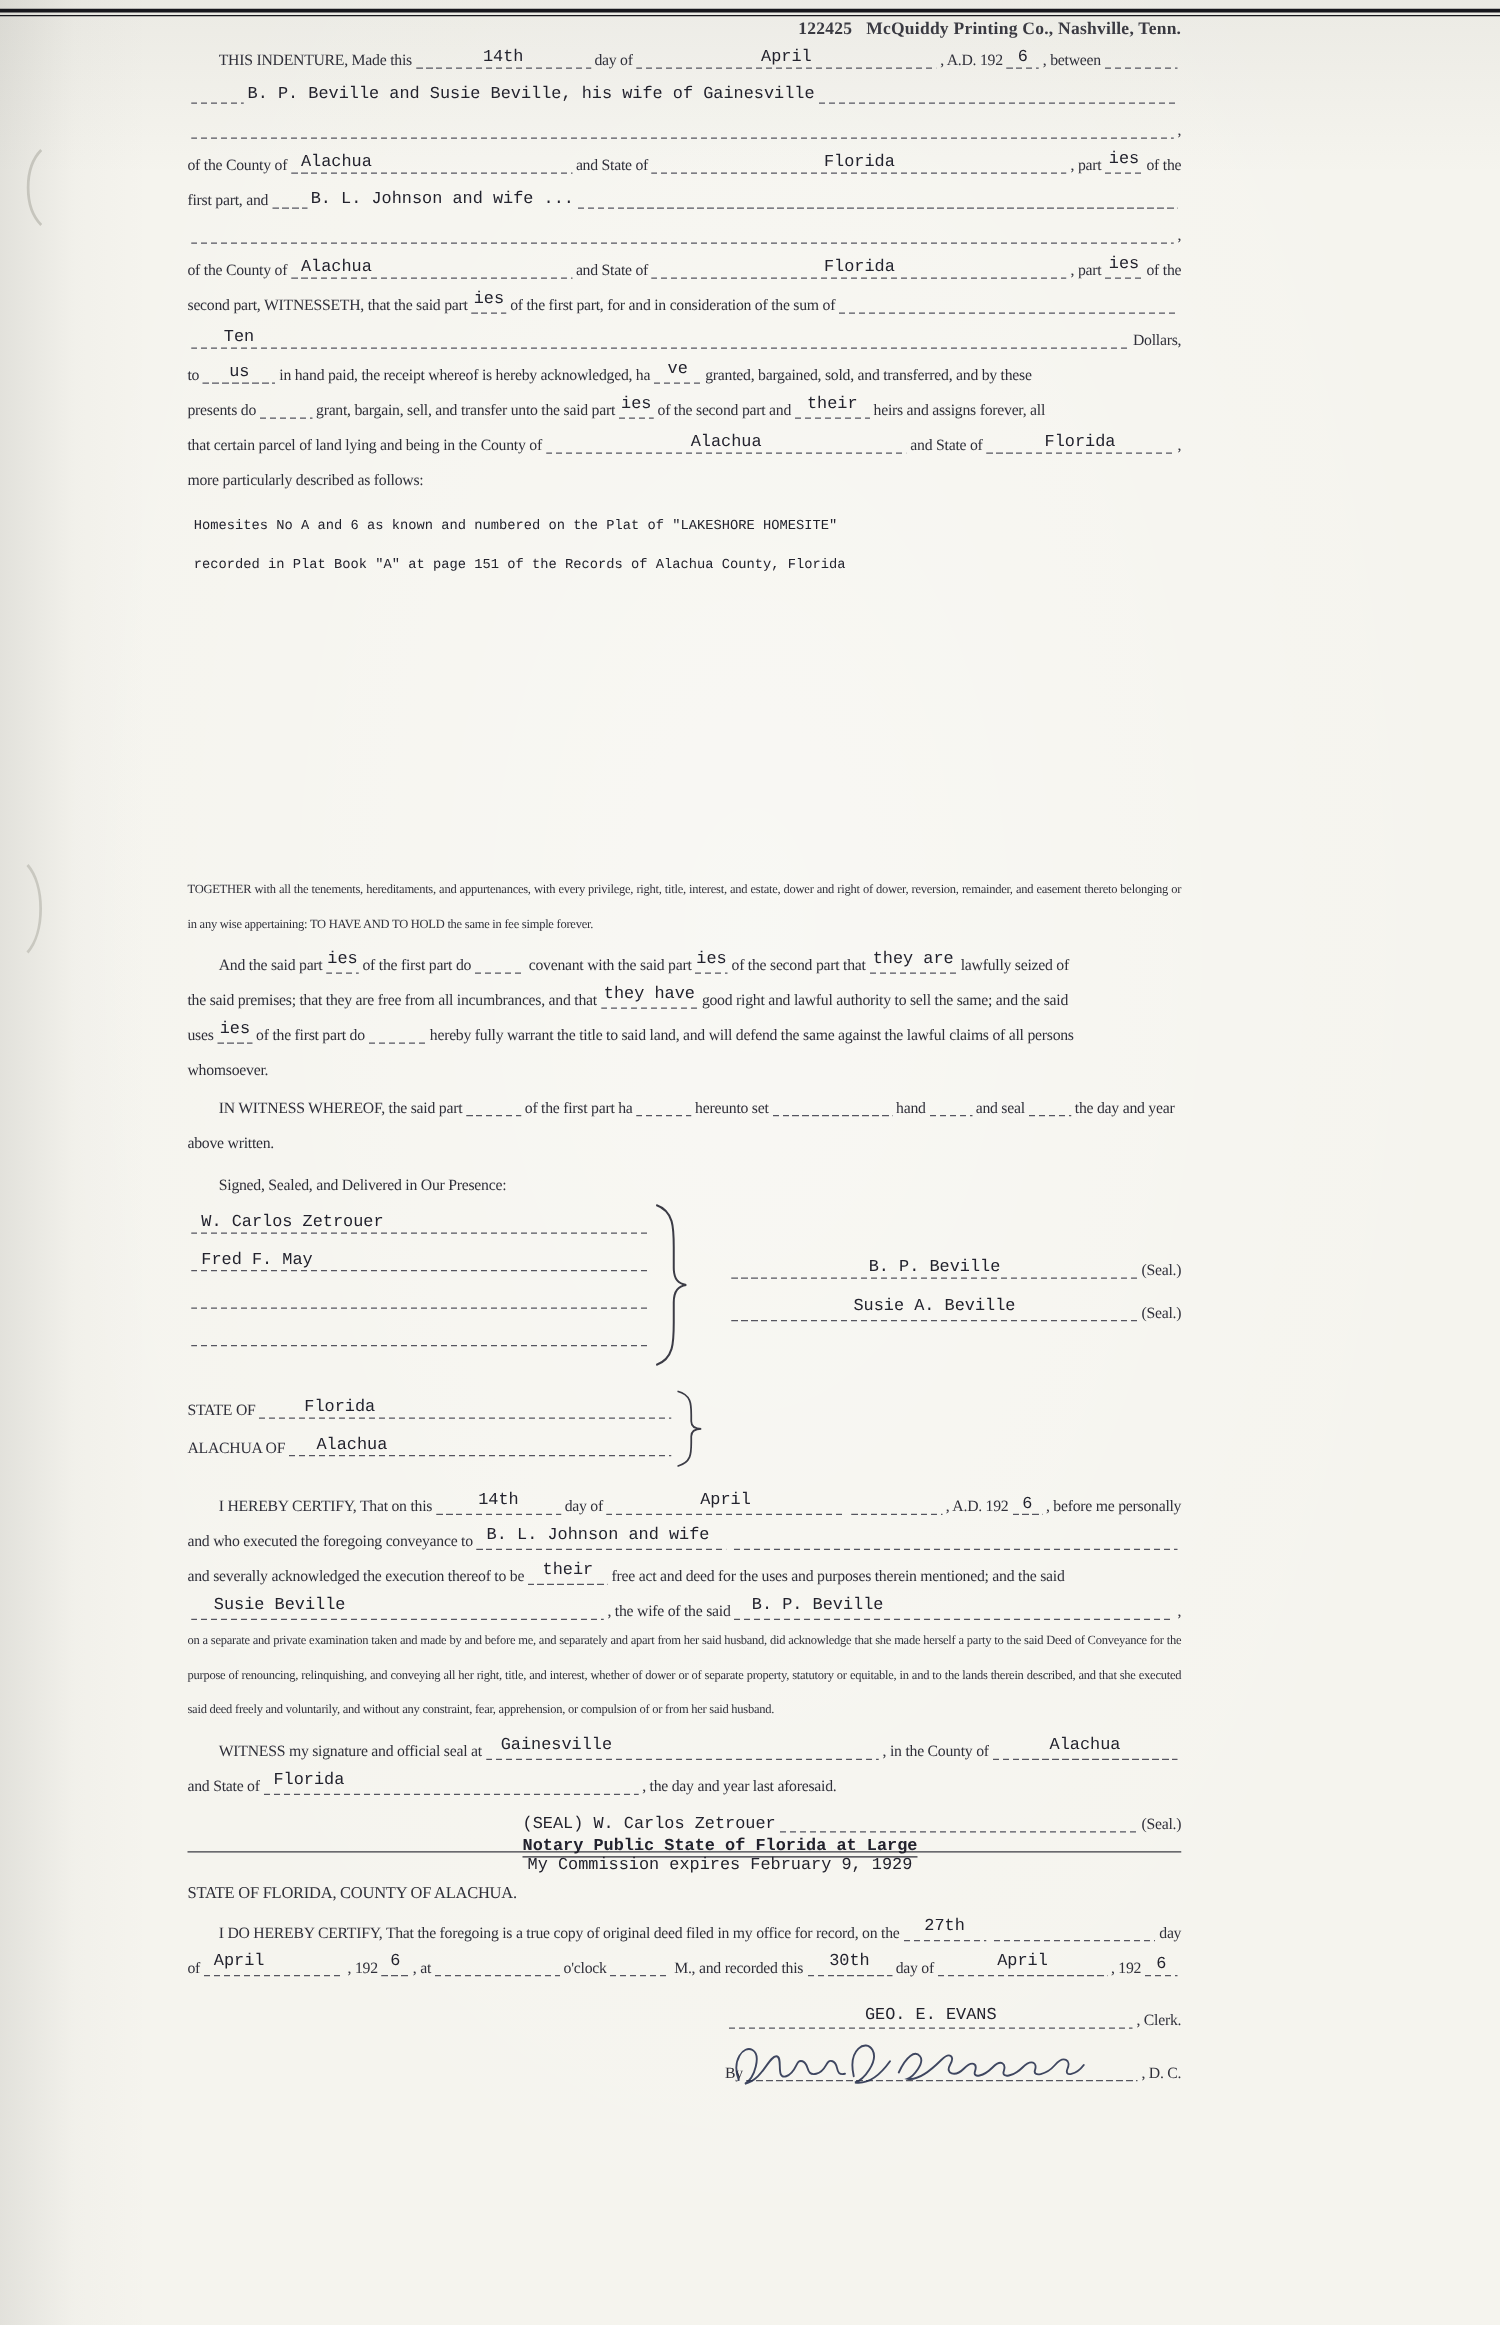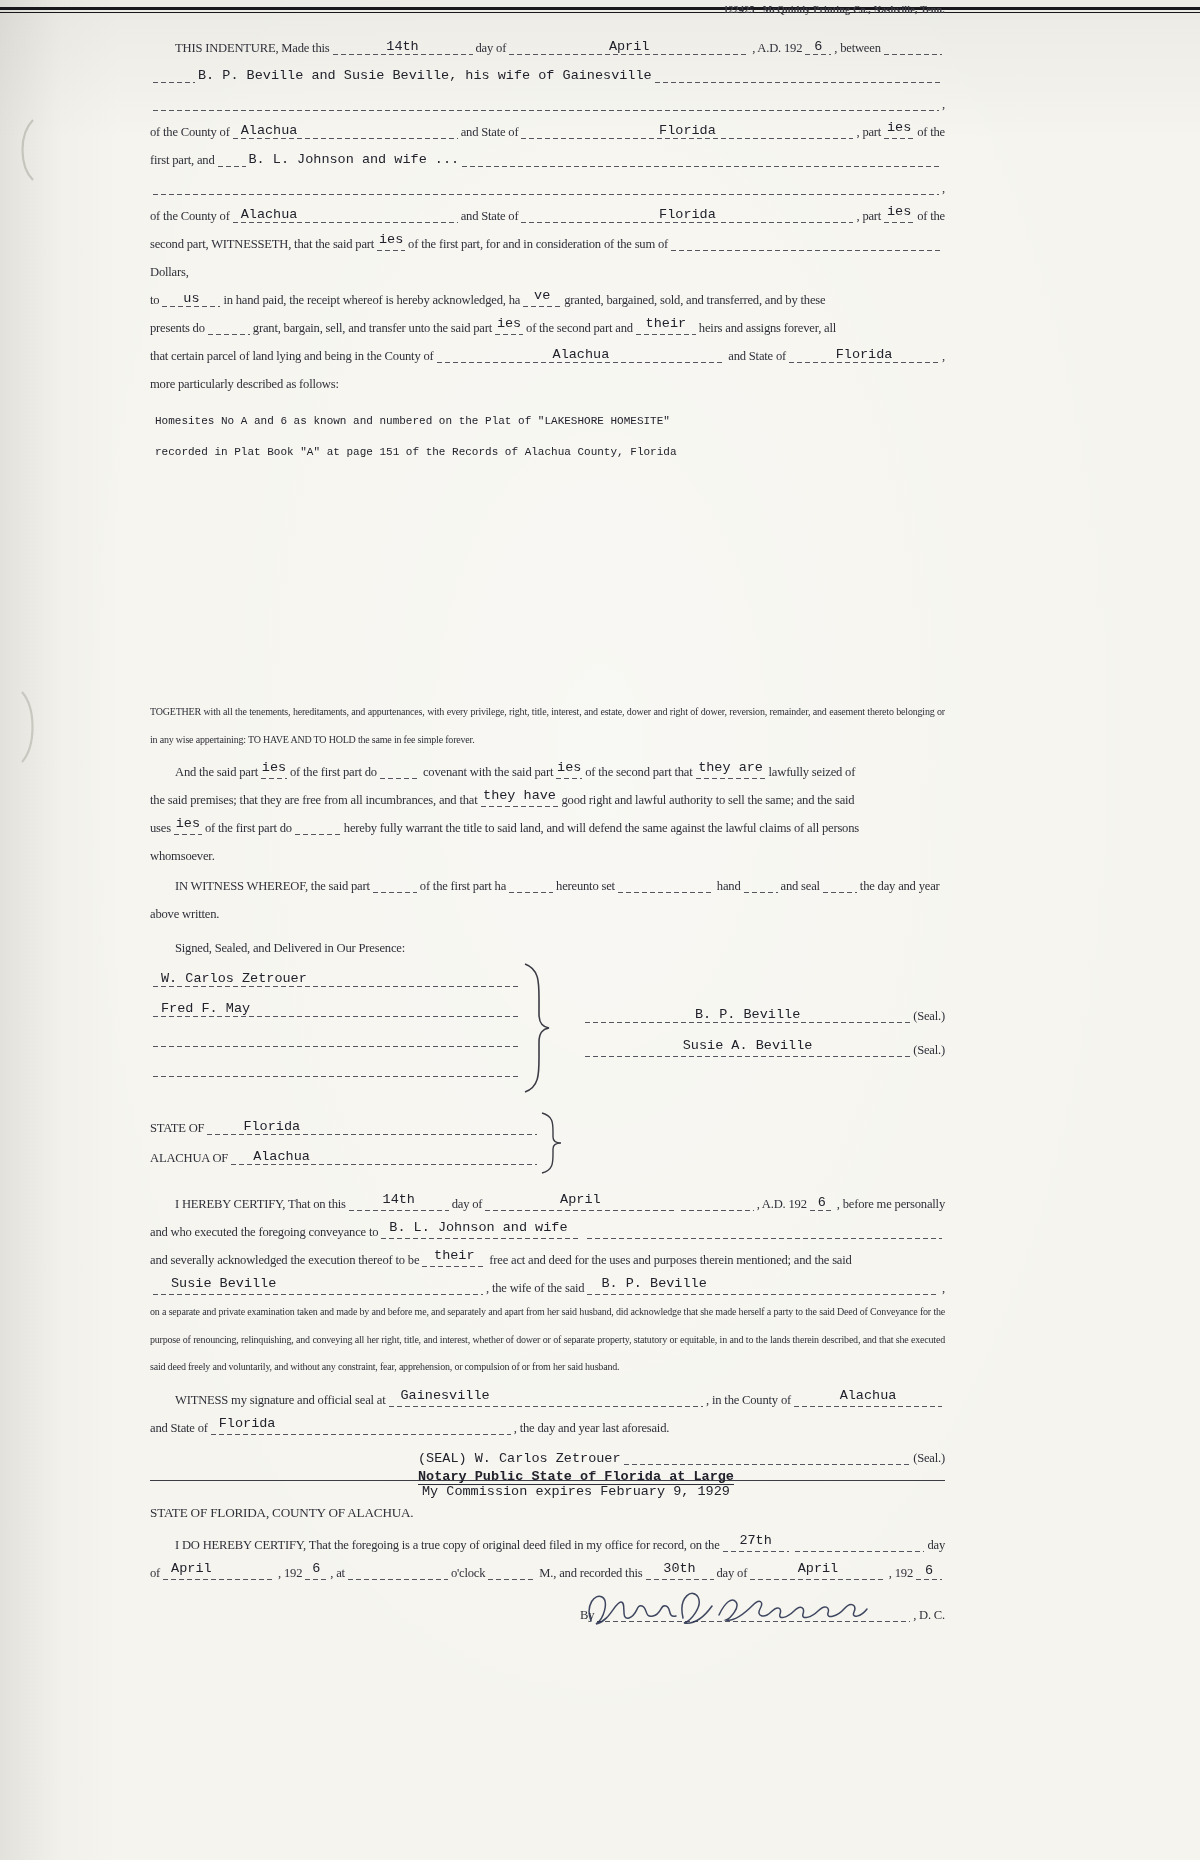--- a/index.html
+++ b/index.html
@@ -20,22 +20,22 @@
     overflow: hidden;
   }
 
   .topbar {
     position: absolute; top: 7px; left: 0; width: 100%;
     height: 6px;
     border-top: 3px solid #17171c;
     border-bottom: 1px solid #17171c;
   }
   .printer-line {
-    position: absolute; top: 4px; right: 255px;
-    font-size: 10px; font-weight: bold; letter-spacing: 0.2px;
+    position: absolute; top: 16px; right: 255px;
+    font-size: 14px; font-weight: bold; letter-spacing: 0.2px;
     color: #3a3a42; white-space: pre;
   }
 
   .content { position: absolute; left: 150px; top: 30px; width: 795px; }
 
   .ln { display: flex; align-items: flex-end; height: 28px; min-width: 0; }
   .p  { font-size: 12.6px; letter-spacing: -0.2px; line-height: 1;
         padding-bottom: 3px; white-space: pre; flex: 0 0 auto; color: #30303a; }
   .t  { font-family: "Liberation Mono", "DejaVu Sans Mono", monospace;
         font-size: 13.5px; color: #22222d; white-space: pre; }
@@ -173,20 +173,23 @@
     <div class="ln">
       <span class="p">second part, WITNESSETH, that the said part</span>
       <span class="fill c ns" style="width:28px">
           <span class="t" style="bottom:4px">ies</span>
         </span>
       <span class="p">of the first part, for and in consideration of the sum of</span>
       <span class="fill grow"></span>
     </div>
 
     <div class="ln">
+      <span class="fill grow">
+          <span class="t" style="left:26px">Ten</span>
+        </span>
       <span class="p">Dollars,</span>
     </div>
 
     <div class="ln">
       <span class="p">to</span>
       <span class="fill c ns" style="width:58px">
           <span class="t">us</span>
         </span>
       <span class="p">in hand paid, the receipt whereof is hereby acknowledged, ha</span>
       <span class="fill c ns" style="width:38px">
@@ -484,20 +487,27 @@
       <span class="p">day of</span>
       <span class="fill grow c">
           <span class="t" style="bottom:4px">April</span>
         </span>
       <span class="p">, 192</span>
       <span class="fill c ns" style="width:26px">
           <span class="t" style="bottom:2px">6</span>
         </span>
     </div>
 
+    <div class="ln" style="margin-top:12px; height:30px">
+      <span class="ind" style="width:430px"></span>
+      <span class="fill grow c">
+          <span class="t" style="bottom:3px">GEO. E. EVANS</span>
+        </span>
+      <span class="p">, Clerk.</span>
+    </div>
 
     <div class="ln" style="margin-top:6px; height:36px">
       <span class="ind" style="width:430px"></span>
       <span class="p">By</span>
       <span class="fill grow sig-fill">
         <svg width="290" height="44" viewBox="0 0 290 44">
           <path d="M8 34 C2 18 12 6 19 10 C26 14 21 32 13 37 C27 34 32 15 38 15 C44 15 37 34 46 31 C55 28 53 17 59 19 C65 21 61 31 70 29 C79 27 77 17 83 19 C89 21 84 31 93 29
                    M100 31 C95 9 110 1 115 10 C120 19 108 34 101 36 C114 38 124 26 129 19
                    M136 28 C142 15 149 10 153 15 C157 20 148 31 143 33 C152 35 163 25 170 18 C177 11 181 15 177 22 C173 29 181 32 188 25 C195 18 199 21 197 27 C195 33 204 31 211 24 C218 17 222 21 220 27 C218 33 228 31 235 24 C242 17 247 20 245 26 C243 32 254 30 261 22 C268 14 274 18 271 25 C268 32 278 30 284 22" stroke="#2a3350" stroke-width="1.5" fill="none" opacity="0.9" stroke-linecap="round"></path>
         </svg>

